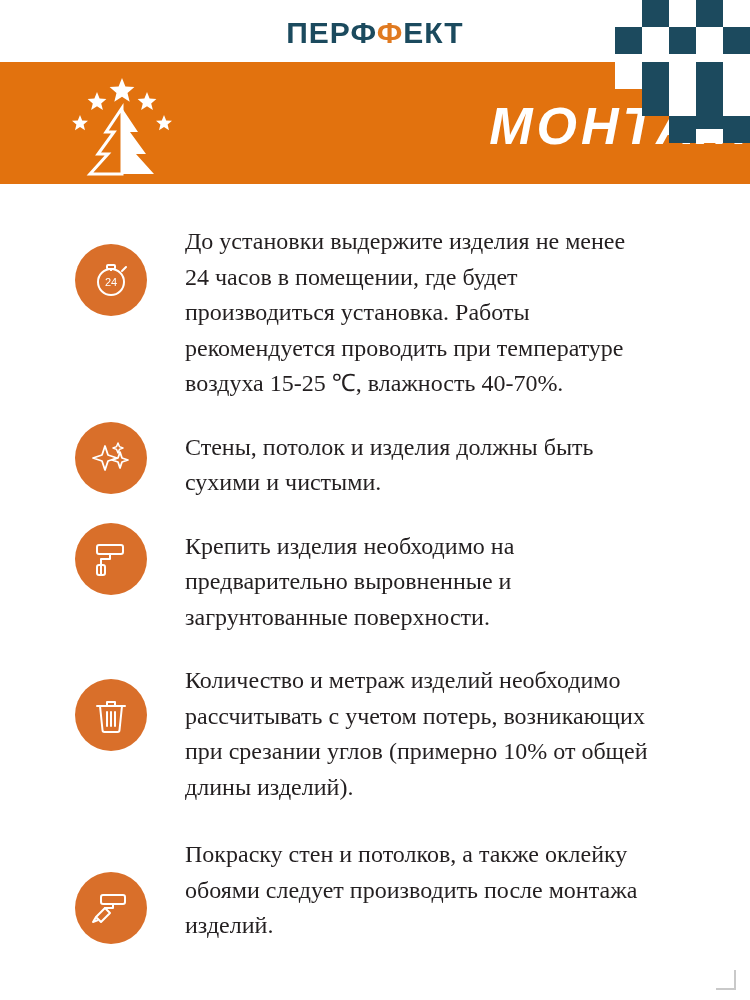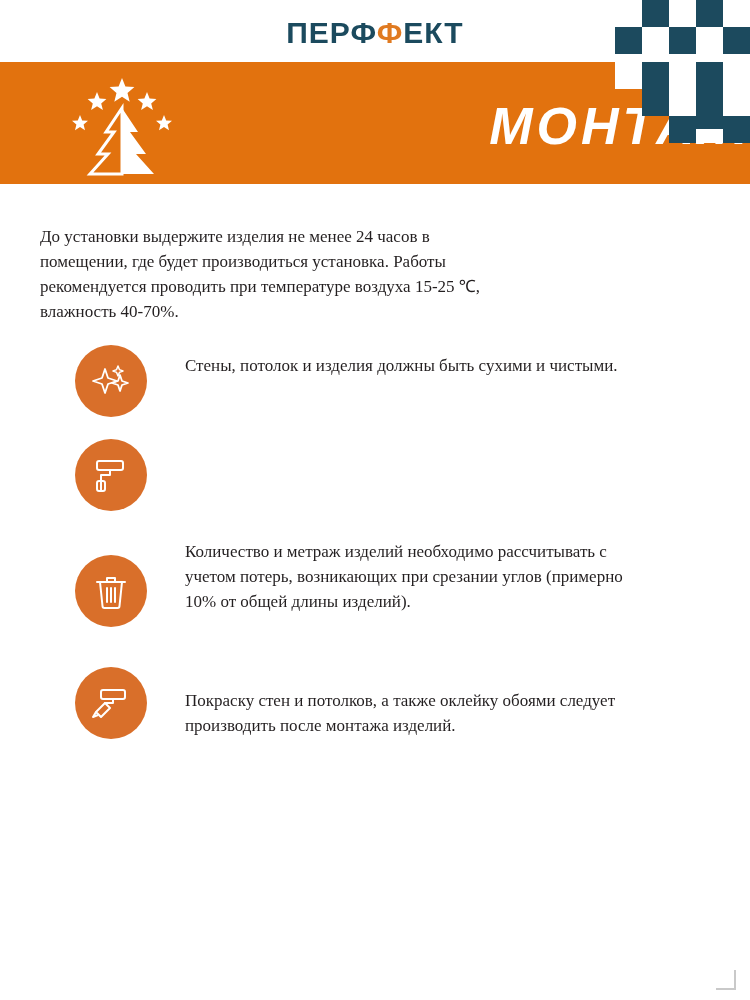--- a/index.html
+++ b/index.html
@@ -98,21 +98,21 @@
     background: #d96f2a;
     display: flex;
     align-items: center;
     justify-content: center;
   }
   .icon-wrap svg {
     display: block;
   }
   .item-text {
     flex: 1 1 auto;
-    font-size: 17px;
+    font-size: 24px;
     line-height: 1.48;
     color: #231f20;
     font-family: "Liberation Serif", serif;
     padding-top: 2px;
     max-width: 470px;
   }
 
   
   .item.i0 { margin-top: 2px; }
   .item.i0 .icon-wrap { margin-top: 22px; }
@@ -193,20 +193,29 @@
     <div class="sq white" style="left:108px; top:54px;"></div>
     <div class="sq navy" style="left:135px; top:54px;"></div>
 
     <div class="sq navy" style="left:108px; top:40px;"></div>
   </div>
 </div>
 
 <div class="content">
 
   <div class="item i0">
+    <div class="icon-wrap">
+      <svg width="44" height="44" viewBox="0 0 44 44">
+        <circle cx="22" cy="24" r="13" fill="none" stroke="#ffffff" stroke-width="2"></circle>
+        <rect x="18" y="7" width="8" height="4" rx="1" fill="none" stroke="#ffffff" stroke-width="2"></rect>
+        <line x1="22" y1="11" x2="22" y2="13" stroke="#ffffff" stroke-width="2"></line>
+        <path d="M33 13 l4 -4" stroke="#ffffff" stroke-width="2" stroke-linecap="round"></path>
+        <text x="22" y="28" text-anchor="middle" font-size="11" fill="#ffffff" font-family="Liberation Sans, sans-serif">24</text>
+      </svg>
+    </div>
     <div class="item-text">До установки выдержите изделия не менее 24 часов в помещении, где будет производиться установка. Работы рекомендуется проводить при температуре воздуха 15-25 ℃, влажность 40-70%.</div>
   </div>
 
   <div class="item i1">
     <div class="icon-wrap">
       <svg width="44" height="44" viewBox="0 0 44 44">
         <path d="M16 10 L19 19 L28 22 L19 25 L16 34 L13 25 L4 22 L13 19 Z" fill="none" stroke="#ffffff" stroke-width="1.8" stroke-linejoin="round"></path>
         <path d="M31 16 L33 22 L39 24 L33 26 L31 32 L29 26 L23 24 L29 22 Z" fill="none" stroke="#ffffff" stroke-width="1.8" stroke-linejoin="round"></path>
         <path d="M29 7 L30.4 10.6 L34 12 L30.4 13.4 L29 17 L27.6 13.4 L24 12 L27.6 10.6 Z" fill="none" stroke="#ffffff" stroke-width="1.5" stroke-linejoin="round"></path>
       </svg>
@@ -215,20 +224,21 @@
   </div>
 
   <div class="item i2">
     <div class="icon-wrap">
       <svg width="44" height="44" viewBox="0 0 44 44">
         <rect x="8" y="8" width="26" height="9" rx="2" fill="none" stroke="#ffffff" stroke-width="2"></rect>
         <path d="M21 17 v5 h-9 v16" fill="none" stroke="#ffffff" stroke-width="2" stroke-linecap="round" stroke-linejoin="round"></path>
         <rect x="8" y="28" width="8" height="10" rx="2" fill="none" stroke="#ffffff" stroke-width="2"></rect>
       </svg>
     </div>
+    <div class="item-text">Крепить изделия необходимо на предварительно выровненные и загрунтованные поверхности.</div>
   </div>
 
   <div class="item i3">
     <div class="icon-wrap">
       <svg width="44" height="44" viewBox="0 0 44 44">
         <path d="M11 13 h22 l-2.5 24 a2 2 0 0 1 -2 2 h-13 a2 2 0 0 1 -2 -2 Z" fill="none" stroke="#ffffff" stroke-width="2" stroke-linejoin="round"></path>
         <line x1="8" y1="13" x2="36" y2="13" stroke="#ffffff" stroke-width="2" stroke-linecap="round"></line>
         <path d="M18 13 v-4 h8 v4" fill="none" stroke="#ffffff" stroke-width="2" stroke-linejoin="round"></path>
         <line x1="18" y1="19" x2="18" y2="33" stroke="#ffffff" stroke-width="2" stroke-linecap="round"></line>
         <line x1="22" y1="19" x2="22" y2="33" stroke="#ffffff" stroke-width="2" stroke-linecap="round"></line>

